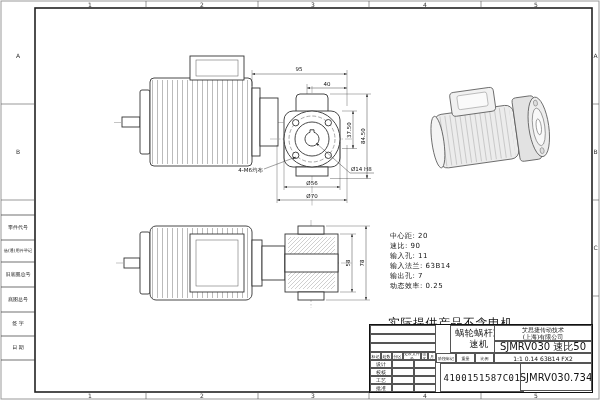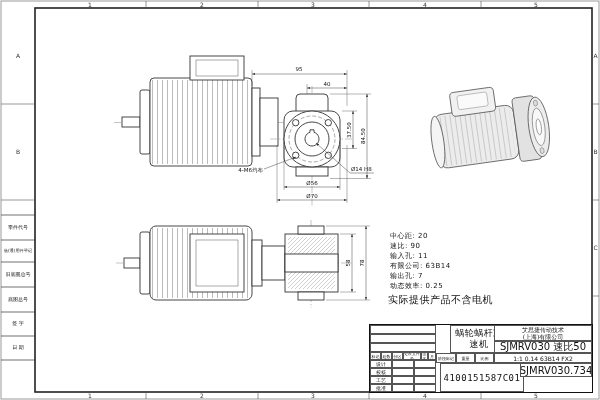--- a/index.html
+++ b/index.html
@@ -11,21 +11,21 @@
   .lp{font-size:5px}
   .lps{font-size:4.2px}
   .dt{font-size:5.5px}
   .ol{fill:#fff;stroke:#333;stroke-width:0.9}
   .thin{fill:none;stroke:#555;stroke-width:0.5}
   .cl{fill:none;stroke:#888;stroke-width:0.5;stroke-dasharray:7 2 1.5 2}
   .dim{fill:none;stroke:#444;stroke-width:0.5}
   .ext{stroke:#444;stroke-width:0.4}
   .frameline{fill:none;stroke:#222}
   .notes{position:absolute;left:390px;top:231px;font-size:7px;line-height:10px;color:#111;letter-spacing:.5px}
-  .disclaimer{position:absolute;left:388px;top:293px;font-size:10px;color:#111;letter-spacing:.5px}
+  .disclaimer{position:absolute;left:388px;top:315px;font-size:12px;color:#111;letter-spacing:.5px}
   .tb{position:absolute;left:370px;top:325px;width:222px;height:67px;background:#fff;outline:1.5px solid #111}
   .tb .c{position:absolute;border:.5px solid #555;display:flex;align-items:center;justify-content:center;overflow:hidden;color:#111;text-align:center;background:#fff}
   .t4{font-size:4px}
   .t5{font-size:5px}
   .t6{font-size:6px;line-height:7px}
   .t65{font-size:10px}
   .t8{font-size:9px;line-height:11px;letter-spacing:.5px}
   .num{font-size:9px;letter-spacing:.5px;font-family:"DejaVu Sans Mono","Liberation Mono",monospace}
   .colflex{flex-direction:column}
 </style>
@@ -212,21 +212,21 @@
     <line class="ext" x1="326" y1="300" x2="370" y2="300"></line>
     <line class="dim" x1="366" y1="226" x2="366" y2="300" marker-start="url(#arr)" marker-end="url(#arr)"></line>
     <text class="dt" x="363.5" y="263" text-anchor="middle" transform="rotate(-90 363.5 263)">78</text>
   </g>
 </svg>
 
 <div class="notes">
   <div>中心距: 20</div>
   <div>速比: 90</div>
   <div>输入孔: 11</div>
-  <div>有限公司: 63B14</div>
+  <div>输入法兰: 63B14</div>
   <div>输出孔: 7</div>
   <div>动态效率: 0.25</div>
 </div>
 <div class="disclaimer">实际提供产品不含电机</div>
 
 <div class="tb">
 
   <div class="c" style="left:0;top:0;width:66px;height:9px"></div>
   <div class="c" style="left:0;top:9px;width:66px;height:9px"></div>
   <div class="c" style="left:0;top:18px;width:66px;height:9px"></div>
@@ -255,16 +255,16 @@
   <div class="c t4" style="left:86px;top:28px;width:19px;height:10px">重量</div>
   <div class="c t4" style="left:105px;top:28px;width:19px;height:10px">比例</div>
   <div class="c num" style="left:70px;top:38px;width:84px;height:29px">4100151587C01</div>
 
   <div class="c t6 colflex" style="left:124px;top:0;width:98px;height:16px">
     <span>艾思捷传动技术</span>
     <span>(上海)有限公司</span>
   </div>
   <div class="c t65" style="left:124px;top:16px;width:98px;height:12px">SJMRV030 速比50</div>
   <div class="c t6" style="left:124px;top:28px;width:98px;height:10px">1:1  0.14  63B14 FX2</div>
-  <div class="c t65" style="left:150px;top:38px;width:72px;height:14px">SJMRV030.734</div>
+  <div class="c t65" style="left:150px;top:38px;width:72px;height:28px">SJMRV030.734</div>
 </div>
 
 </div>
 
 </body></html>

